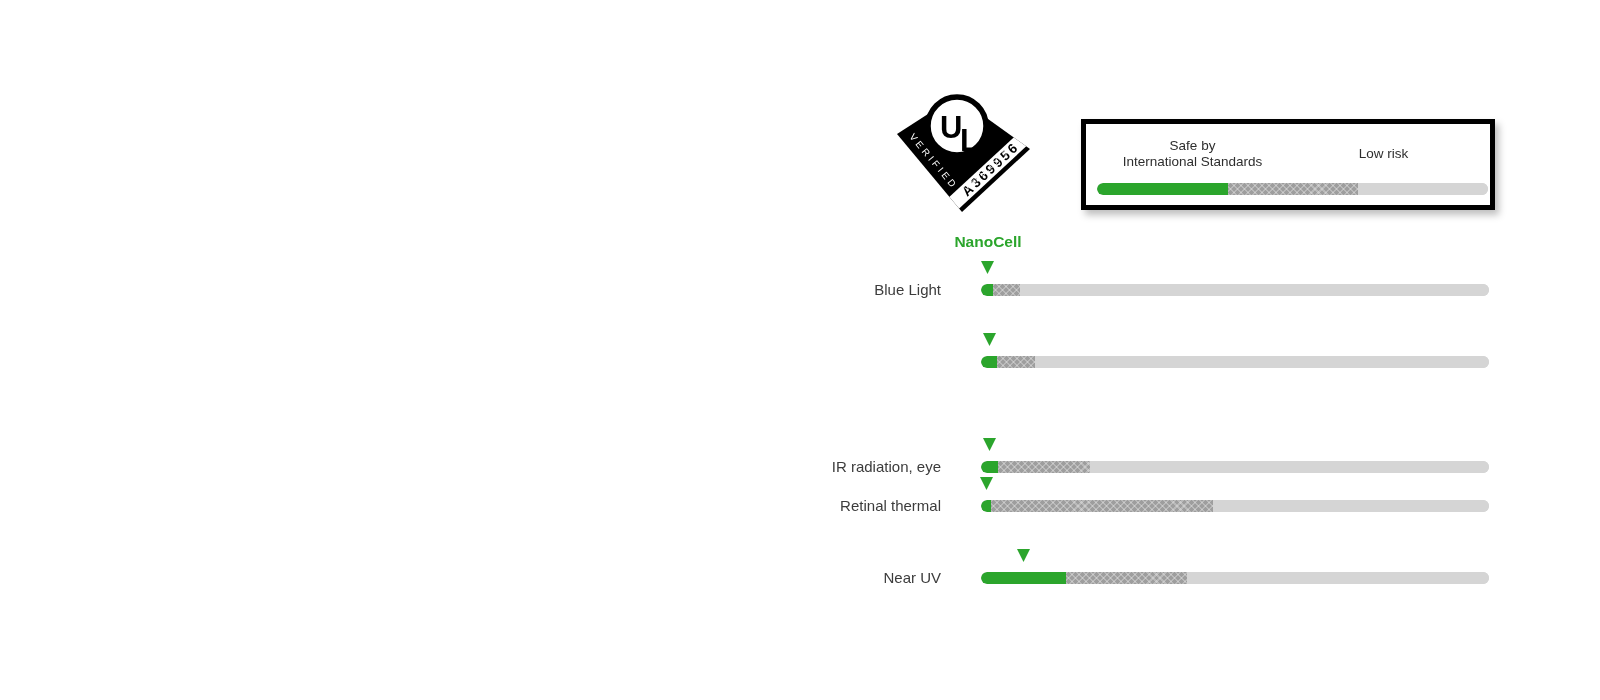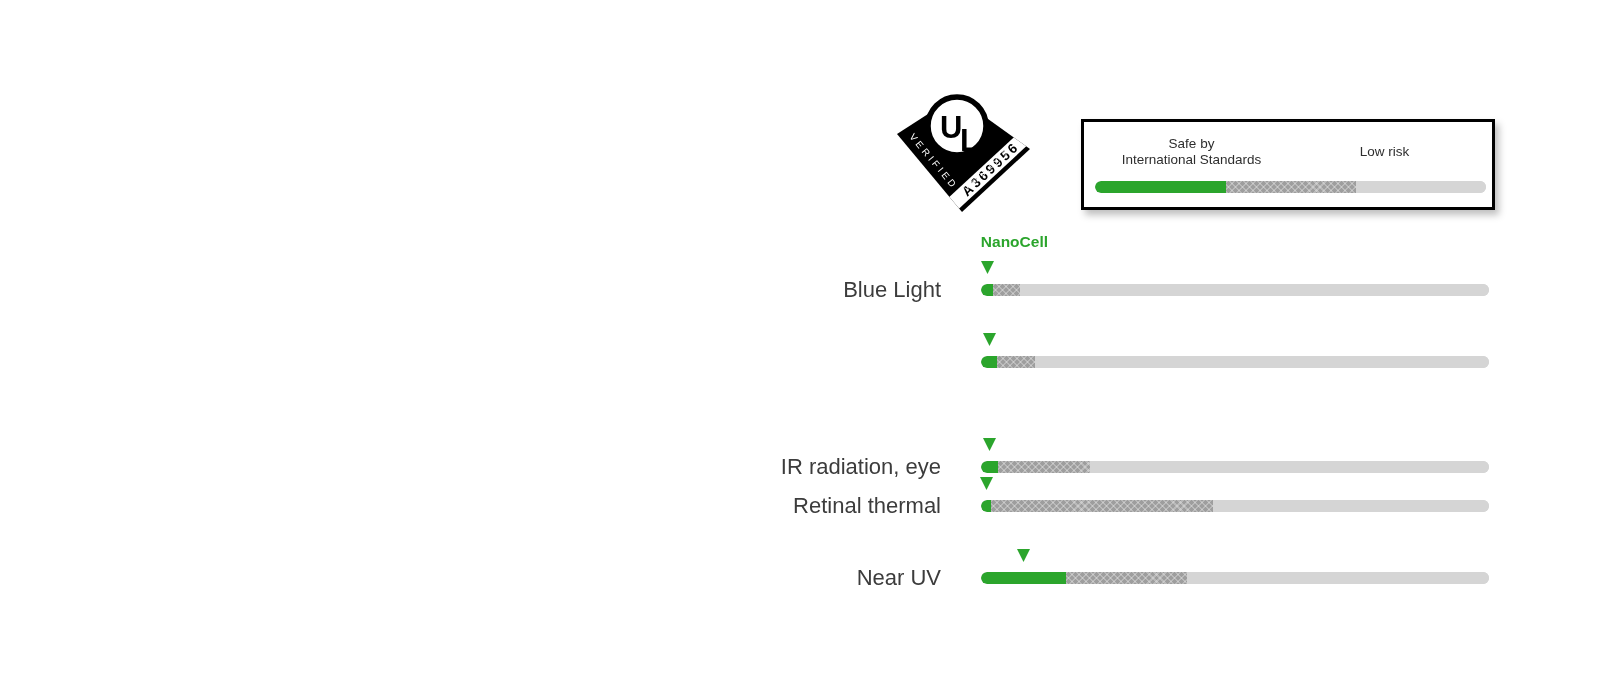--- a/index.html
+++ b/index.html
@@ -11,21 +11,21 @@
   html,body{margin:0;padding:0;background:#fff;}
   body{font-family:"Liberation Sans",sans-serif;}
   .stage{position:relative;width:1600px;height:700px;background:#fff;overflow:hidden;}
 
   
   .badge{position:absolute;left:880px;top:88px;width:175px;height:132px;}
 
   
   .legend-card{
     position:absolute;left:1081px;top:119px;width:414px;height:91px;
-    background:#fff;border:3px solid #000000;box-sizing:border-box;
+    background:#fff;border:5px solid #000000;box-sizing:border-box;
     box-shadow:4px 5px 7px rgba(0,0,0,.25);
   }
   .legend-labels{position:absolute;left:11px;right:11px;top:12px;display:flex;}
   .legend-zone{
     flex:1;display:flex;flex-direction:column;justify-content:center;
     text-align:center;font-size:13.5px;line-height:16px;color:#2e2e2e;min-height:36px;
   }
   .legend-bar{
     position:absolute;left:11px;top:59px;width:391px;height:12px;
     border-radius:6px;overflow:hidden;display:flex;background:var(--track);
@@ -39,33 +39,33 @@
     background-color:var(--hatch-base);
     background-image:
       repeating-linear-gradient(45deg, rgba(255,255,255,.28) 0 1.5px, rgba(255,255,255,0) 1.5px 5px),
       repeating-linear-gradient(135deg, rgba(255,255,255,.28) 0 1.5px, rgba(255,255,255,0) 1.5px 5px);
   }
 
   
   .chart-row{position:absolute;left:700px;width:810px;height:26px;}
   .row-label{
     position:absolute;left:0;top:0;width:241px;height:26px;line-height:26px;
-    text-align:right;font-size:22px;color:var(--text);white-space:nowrap;
+    text-align:right;font-size:15px;color:var(--text);white-space:nowrap;
   }
   .bar{
     position:absolute;left:281px;top:7px;width:508px;height:12px;
     border-radius:6px;overflow:hidden;display:flex;background:var(--track);
   }
   .seg{height:100%;}
   .seg-green{background:var(--green);border-radius:6px 0 0 6px;}
   .seg-light{flex:1;background:var(--track);}
   .arrow{position:absolute;top:-16px;width:13px;height:13px;}
 
   .marker-title{
-    position:absolute;left:928px;top:233px;width:120px;text-align:right;
+    position:absolute;left:928px;top:233px;width:120px;text-align:center;
     font-size:15.5px;font-weight:700;color:var(--green);
   }
 </style>
 </head>
 <body>
 
 <div class="stage">
 
   <svg class="badge" viewBox="0 0 175 132" width="175" height="132">
     <defs>

